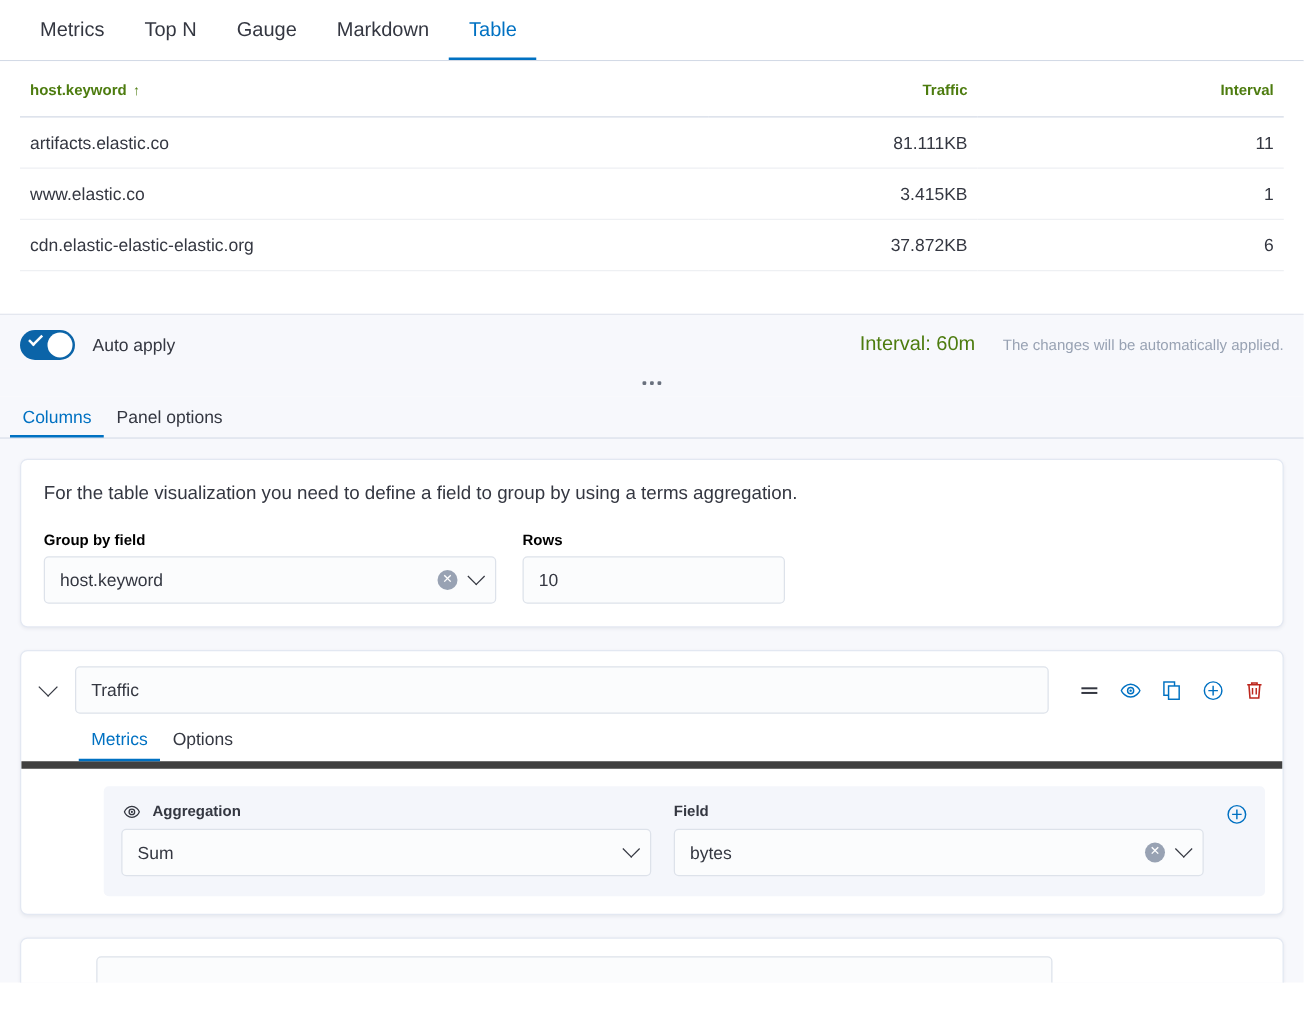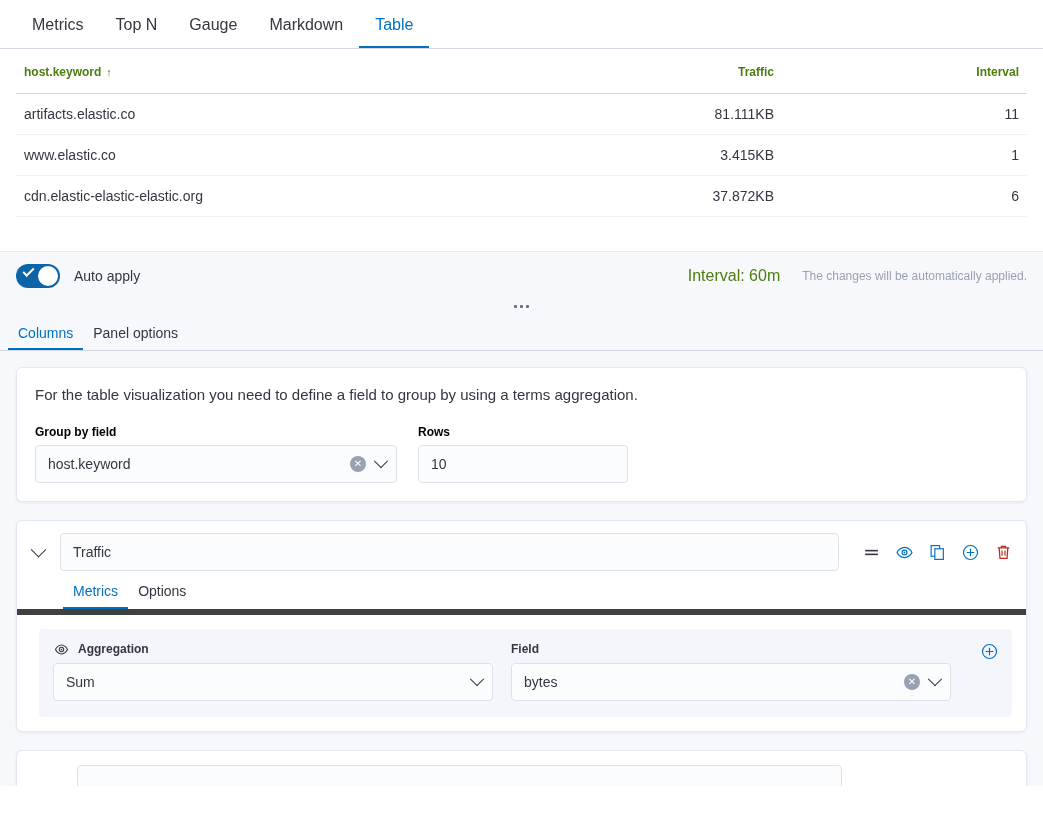--- a/index.html
+++ b/index.html
@@ -190,21 +190,21 @@
   .ic { width: 17px; height: 17px; cursor: pointer; display: block; }
 
   .series-tabs { display: flex; padding-left: 46px; border-bottom: 6px solid #404040; }
   .series-tab {
     font-size: 14px; color: #343741;
     padding: 0 10px 8px 10px;
     border-bottom: 2px solid transparent; cursor: pointer;
   }
   .series-tab.active { color: #0071c2; border-bottom-color: #0071c2; }
 
-  .agg-area { padding: 14px 14px 14px 22px; }
+  .agg-area { padding: 14px 14px 14px 66px; }
   .agg-box {
     background: #f4f6fb;
     border-radius: 4px;
     padding: 12px 14px 16px 14px;
     display: flex; align-items: flex-start; gap: 18px;
   }
   .agg-col-1 { width: 440px; }
   .agg-col-2 { width: 440px; }
   .agg-label-row { display: flex; align-items: center; gap: 8px; margin-bottom: 6px; height: 16px; }
   .agg-label { font-size: 12px; font-weight: 700; color: #343741; }

